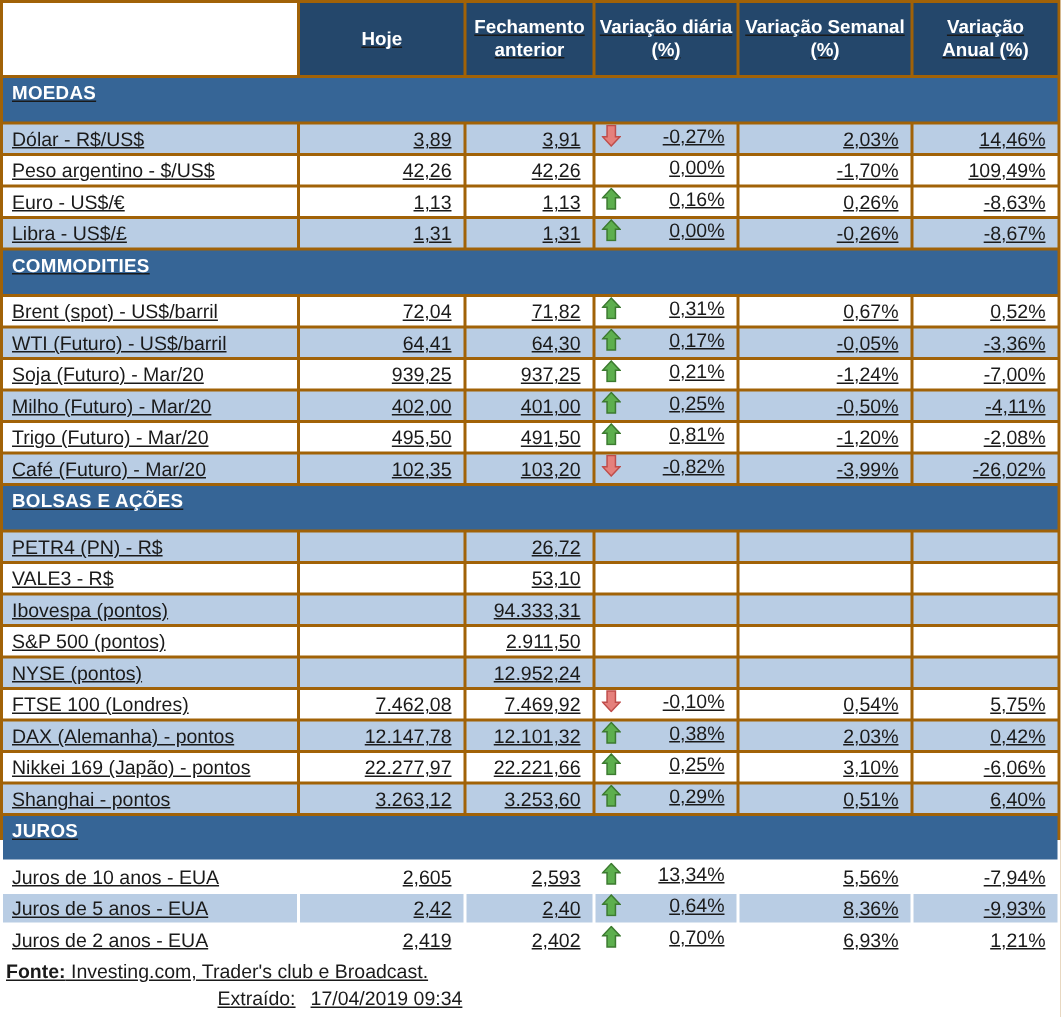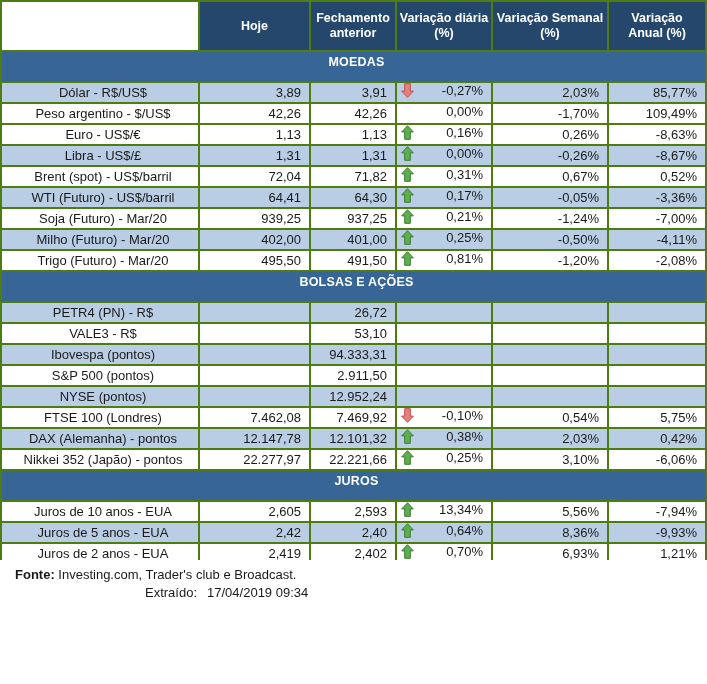--- a/index.html
+++ b/index.html
@@ -12,21 +12,21 @@
     --arrow-up-border:#3C7A30;
     --arrow-down:#E5807C;
     --arrow-down-border:#BF4D4B;
   }
   html,body{margin:0;padding:0;background:#fff;}
   body{
     width:707px;height:684px;overflow:hidden;
     font-family:"Liberation Sans", sans-serif;
     color:var(--text);
   }
-  .sheet{width:707px;height:560px;background:#4d7c0f;}
+  .sheet{width:707px;height:560px;background:#a16207;text-decoration:underline;}
   table{
     border-collapse:separate;
     border-spacing:2px;
     table-layout:fixed;
     width:707px;
   }
   th,td{padding:0;overflow:hidden;}
   thead th{
     background:var(--header-bg);
     color:#fff;
@@ -41,41 +41,40 @@
   thead th.corner{background:#fff;}
   td.band{
     background:var(--band-bg);
     color:#fff;
     font-weight:bold;
     font-size:12.5px;
     height:26px;
     vertical-align:top;
     padding:3px 0 0 6px;
     letter-spacing:0.2px;
-    text-align:center;
   }
   tr.shaded td{background:var(--row-shaded);}
   tr.plain td{background:var(--row-plain);}
   tbody td{
     height:19px;
     font-size:13px;
     vertical-align:middle;
   }
-  td.c-label{text-align:center;padding-left:6px;white-space:nowrap;}
+  td.c-label{text-align:left;padding-left:6px;white-space:nowrap;}
   td.num{text-align:right;padding-right:8px;white-space:nowrap;}
   td.vd .vd-wrap{
     display:flex;align-items:flex-start;justify-content:space-between;
     padding:0 8px 0 4px;height:19px;
   }
   td.vd .arr{width:13px;height:15px;display:inline-flex;align-items:center;}
   td.vd .val{text-align:right;white-space:nowrap;}
   .arrow-up{fill:var(--arrow-up);stroke:var(--arrow-up-border);stroke-width:1;}
   .arrow-down{fill:var(--arrow-down);stroke:var(--arrow-down-border);stroke-width:1;}
   .footer{font-size:13px;line-height:18px;margin-top:1px;}
-  .fonte-line{padding-left:15px;}
+  .fonte-line{padding-left:4px;}
   .fonte-line .bold{font-weight:bold;}
   .extraido-line{padding-left:145px;}
   .extraido-line .ext-label{margin-right:10px;}
 </style>
 </head>
 <body>
 
 <div class="sheet">
   <table>
     <colgroup>
@@ -112,21 +111,21 @@
             <span class="vd-wrap">
               <span class="arr">
                 <svg width="13" height="15" viewBox="0 0 13 15">
                   <polygon points="6.5,14.3 0.7,8.1 3.7,8.1 3.7,0.7 9.3,0.7 9.3,8.1 12.3,8.1" class="arrow-down"></polygon>
                 </svg>
               </span>
               <span class="val">-0,27%</span>
             </span>
           </td>
           <td class="num">2,03%</td>
-          <td class="num">85,77%</td>
+          <td class="num">14,46%</td>
         </tr>
         <tr class="plain">
           <td class="c-label">Peso argentino - $/US$</td>
           <td class="num">42,26</td>
           <td class="num">42,26</td>
           <td class="vd">
             <span class="vd-wrap">
               <span class="arr"></span>
               <span class="val">0,00%</span>
             </span>
@@ -161,20 +160,23 @@
                 <svg width="13" height="15" viewBox="0 0 13 15">
                   <polygon points="6.5,0.7 12.3,6.9 9.3,6.9 9.3,14.3 3.7,14.3 3.7,6.9 0.7,6.9" class="arrow-up"></polygon>
                 </svg>
               </span>
               <span class="val">0,00%</span>
             </span>
           </td>
           <td class="num">-0,26%</td>
           <td class="num">-8,67%</td>
         </tr>
+        <tr>
+          <td colspan="6" class="band">COMMODITIES</td>
+        </tr>
         <tr class="plain">
           <td class="c-label">Brent (spot) - US$/barril</td>
           <td class="num">72,04</td>
           <td class="num">71,82</td>
           <td class="vd">
             <span class="vd-wrap">
               <span class="arr">
                 <svg width="13" height="15" viewBox="0 0 13 15">
                   <polygon points="6.5,0.7 12.3,6.9 9.3,6.9 9.3,14.3 3.7,14.3 3.7,6.9 0.7,6.9" class="arrow-up"></polygon>
                 </svg>
@@ -246,20 +248,37 @@
                 <svg width="13" height="15" viewBox="0 0 13 15">
                   <polygon points="6.5,0.7 12.3,6.9 9.3,6.9 9.3,14.3 3.7,14.3 3.7,6.9 0.7,6.9" class="arrow-up"></polygon>
                 </svg>
               </span>
               <span class="val">0,81%</span>
             </span>
           </td>
           <td class="num">-1,20%</td>
           <td class="num">-2,08%</td>
         </tr>
+        <tr class="shaded">
+          <td class="c-label">Café (Futuro) - Mar/20</td>
+          <td class="num">102,35</td>
+          <td class="num">103,20</td>
+          <td class="vd">
+            <span class="vd-wrap">
+              <span class="arr">
+                <svg width="13" height="15" viewBox="0 0 13 15">
+                  <polygon points="6.5,14.3 0.7,8.1 3.7,8.1 3.7,0.7 9.3,0.7 9.3,8.1 12.3,8.1" class="arrow-down"></polygon>
+                </svg>
+              </span>
+              <span class="val">-0,82%</span>
+            </span>
+          </td>
+          <td class="num">-3,99%</td>
+          <td class="num">-26,02%</td>
+        </tr>
         <tr>
           <td colspan="6" class="band">BOLSAS E AÇÕES</td>
         </tr>
         <tr class="shaded">
           <td class="c-label">PETR4 (PN) - R$</td>
           <td class="num"></td>
           <td class="num">26,72</td>
           <td class="vd">
             <span class="vd-wrap">
               <span class="arr"></span>
@@ -349,35 +368,52 @@
                   <polygon points="6.5,0.7 12.3,6.9 9.3,6.9 9.3,14.3 3.7,14.3 3.7,6.9 0.7,6.9" class="arrow-up"></polygon>
                 </svg>
               </span>
               <span class="val">0,38%</span>
             </span>
           </td>
           <td class="num">2,03%</td>
           <td class="num">0,42%</td>
         </tr>
         <tr class="plain">
-          <td class="c-label">Nikkei 352 (Japão) - pontos</td>
+          <td class="c-label">Nikkei 169 (Japão) - pontos</td>
           <td class="num">22.277,97</td>
           <td class="num">22.221,66</td>
           <td class="vd">
             <span class="vd-wrap">
               <span class="arr">
                 <svg width="13" height="15" viewBox="0 0 13 15">
                   <polygon points="6.5,0.7 12.3,6.9 9.3,6.9 9.3,14.3 3.7,14.3 3.7,6.9 0.7,6.9" class="arrow-up"></polygon>
                 </svg>
               </span>
               <span class="val">0,25%</span>
             </span>
           </td>
           <td class="num">3,10%</td>
           <td class="num">-6,06%</td>
+        </tr>
+        <tr class="shaded">
+          <td class="c-label">Shanghai - pontos</td>
+          <td class="num">3.263,12</td>
+          <td class="num">3.253,60</td>
+          <td class="vd">
+            <span class="vd-wrap">
+              <span class="arr">
+                <svg width="13" height="15" viewBox="0 0 13 15">
+                  <polygon points="6.5,0.7 12.3,6.9 9.3,6.9 9.3,14.3 3.7,14.3 3.7,6.9 0.7,6.9" class="arrow-up"></polygon>
+                </svg>
+              </span>
+              <span class="val">0,29%</span>
+            </span>
+          </td>
+          <td class="num">0,51%</td>
+          <td class="num">6,40%</td>
         </tr>
         <tr>
           <td colspan="6" class="band">JUROS</td>
         </tr>
         <tr class="plain">
           <td class="c-label">Juros de 10 anos - EUA</td>
           <td class="num">2,605</td>
           <td class="num">2,593</td>
           <td class="vd">
             <span class="vd-wrap">

